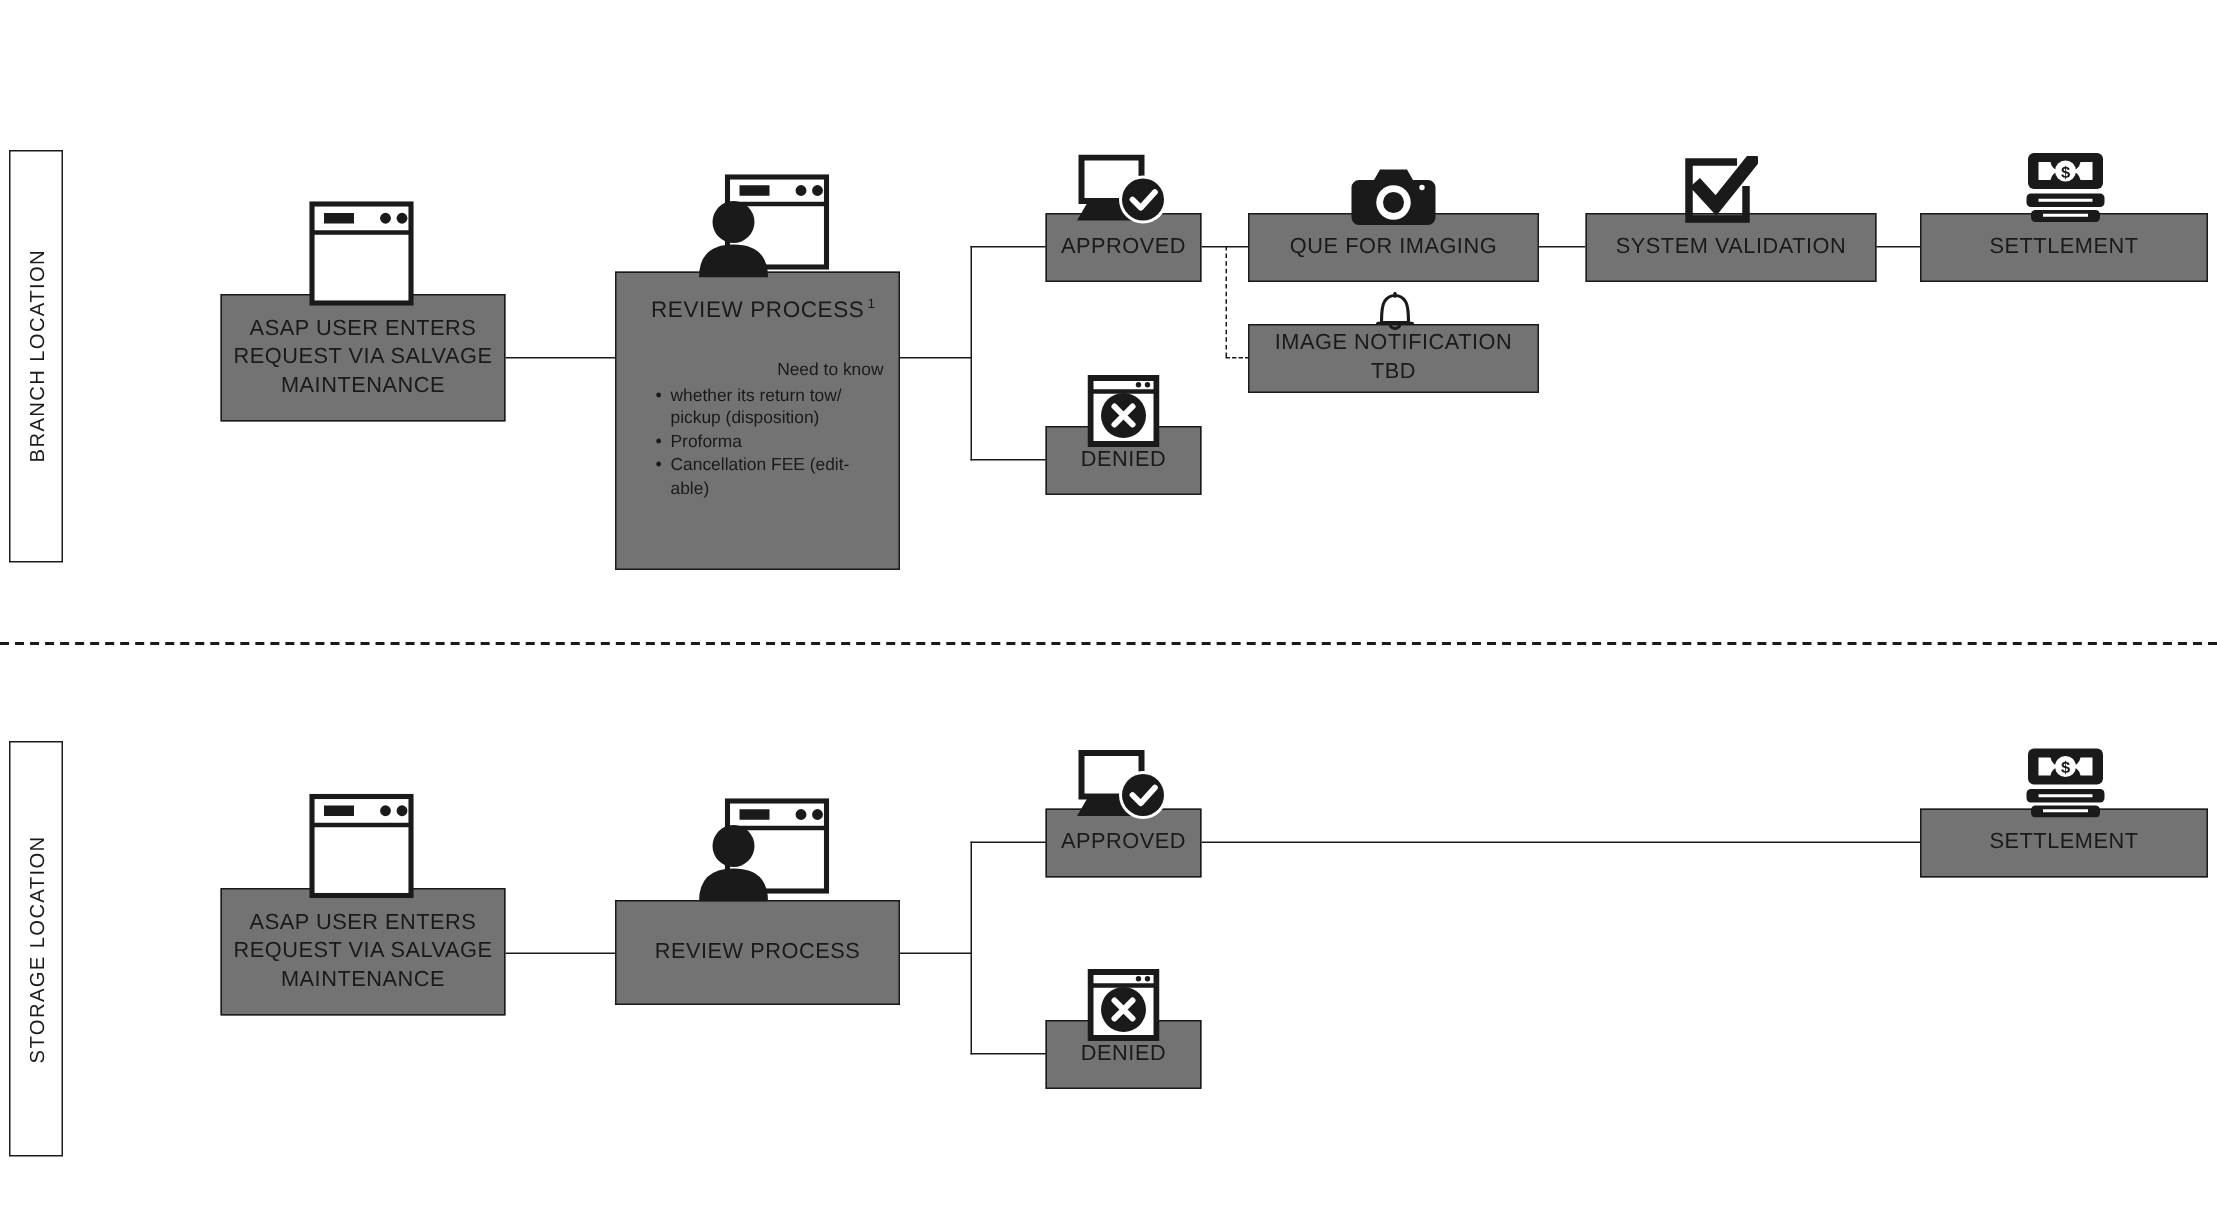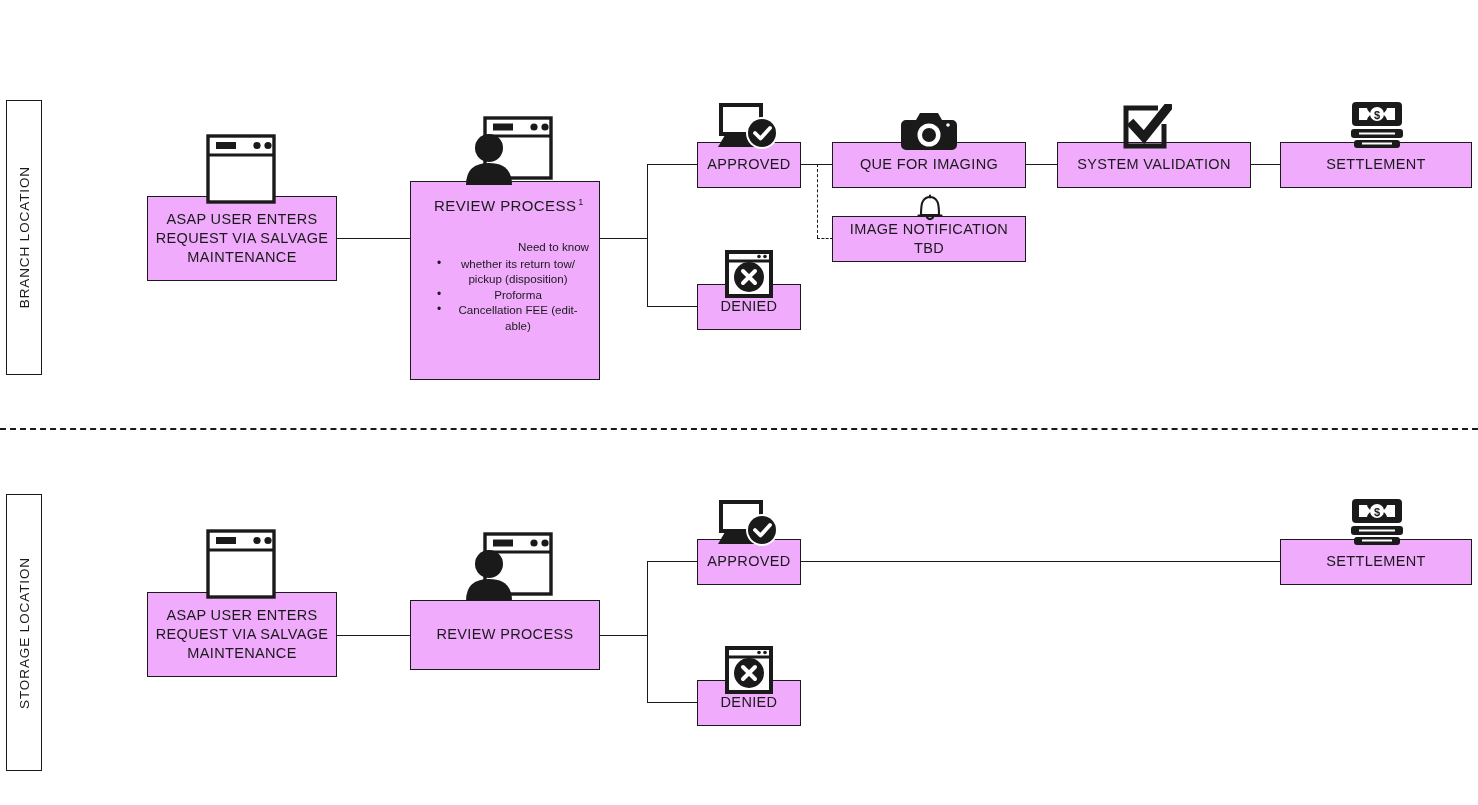--- a/index.html
+++ b/index.html
@@ -33,21 +33,21 @@
     transform: rotate(180deg);
     font-size: 13.5px;
     letter-spacing: 0.9px;
     white-space: nowrap;
     color: #1a1a1a;
   }
   
   .node {
     position: absolute;
     border: 1.4px solid #1a1a1a;
-    background: #f0abfc;
+    background: #737373;
     box-sizing: border-box;
     z-index: 4;
   }
   .node .label {
     position: absolute;
     left: 0;
     right: 0;
     text-align: center;
     font-size: 14.5px;
     line-height: 1.32;
@@ -88,21 +88,20 @@
   .node .rp-body .hdr { margin-bottom: 1px; text-align: right; }
   .node .rp-body ul {
     margin: 0;
     padding-left: 11px;
     list-style: none;
   }
   .node .rp-body li {
     position: relative;
     padding-left: 0;
     margin: 0;
-    text-align: center;
   }
   .node .rp-body li::before {
     content: "\2022";
     position: absolute;
     left: -10px;
     top: -1px;
     font-size: 12px;
   }
   
   .line-h, .line-v {

